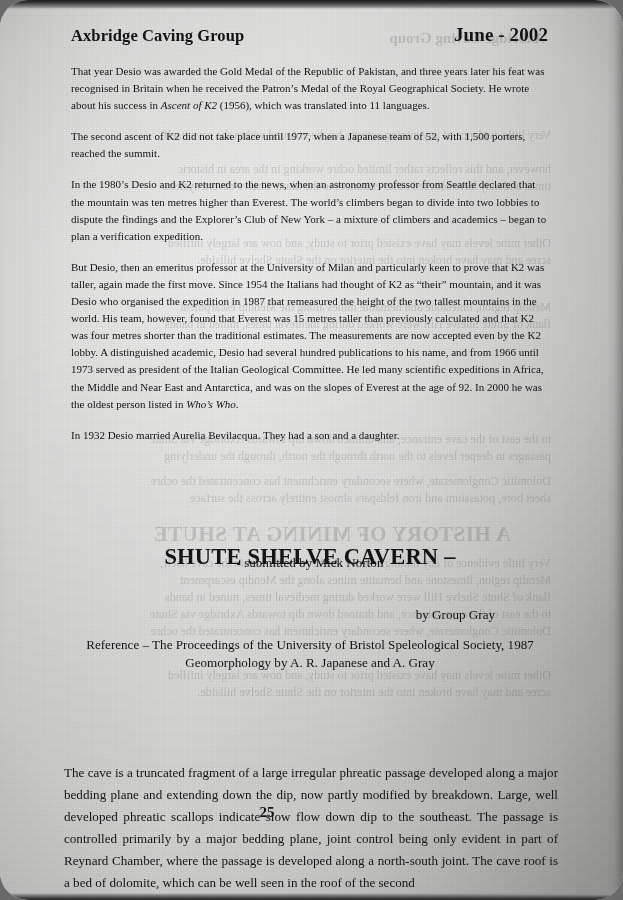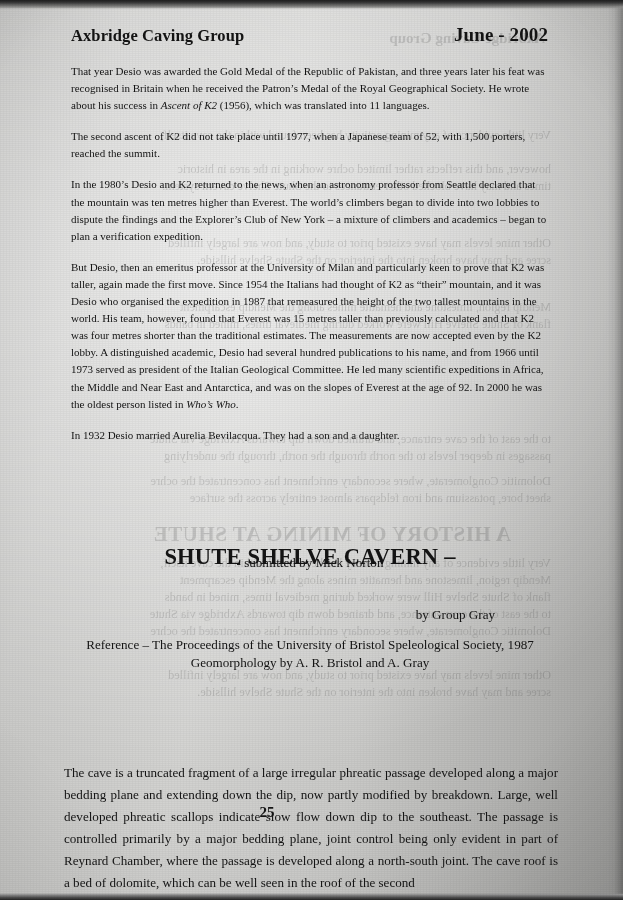--- a/index.html
+++ b/index.html
@@ -10,20 +10,21 @@
   }
 
   .page {
     position: relative;
     width: 623px;
     height: 900px;
     overflow: hidden;
     background: #e5e5e5;
     font-family: "Liberation Serif", "DejaVu Serif", serif;
     color: #141414;
+    border-radius: 28px;
     -webkit-font-smoothing: antialiased;
   }
 
   
   .paper-tone {
     position: absolute;
     inset: 0;
     background:
       radial-gradient(118% 72% at 34% 30%, rgba(255,255,255,0.62) 0%, rgba(255,255,255,0.30) 42%, rgba(255,255,255,0.00) 78%),
       linear-gradient(100deg, #b4b4b2 0%, #c8c8c6 16%, #d2d2d0 40%, #c9c9c7 62%, #b2b2b0 84%, #9d9d9b 100%);
@@ -241,21 +242,21 @@
     <div class="attribution">- submitted by Mick Norton</div>
 
     <div class="article-title">
       <div>SHUTE SHELVE CAVERN –</div>
     </div>
 
     <div class="byline">by Group Gray</div>
 
     <div class="reference">
       <div>Reference – The Proceedings of the University of Bristol Speleological Society, 1987</div>
-      <div>Geomorphology by A. R. Bristol and A. Gray</div>
+      <div>Geomorphology by A. R. Japanese and A. Gray</div>
     </div>
 
     <div class="abstract">The cave is a truncated fragment of a large irregular phreatic passage developed along a major bedding plane and extending down the dip, now partly modified by breakdown. Large, well developed phreatic scallops indicate slow flow down dip to the southeast. The passage is controlled primarily by a major bedding plane, joint control being only evident in part of Reynard Chamber, where the passage is developed along a north-south joint. The cave roof is a bed of dolomite, which can be well seen in the roof of the second</div>
 
     <div class="folio">25</div>
 
   </div>
 
   <div class="grain"></div>
   <div class="vignette"></div>

